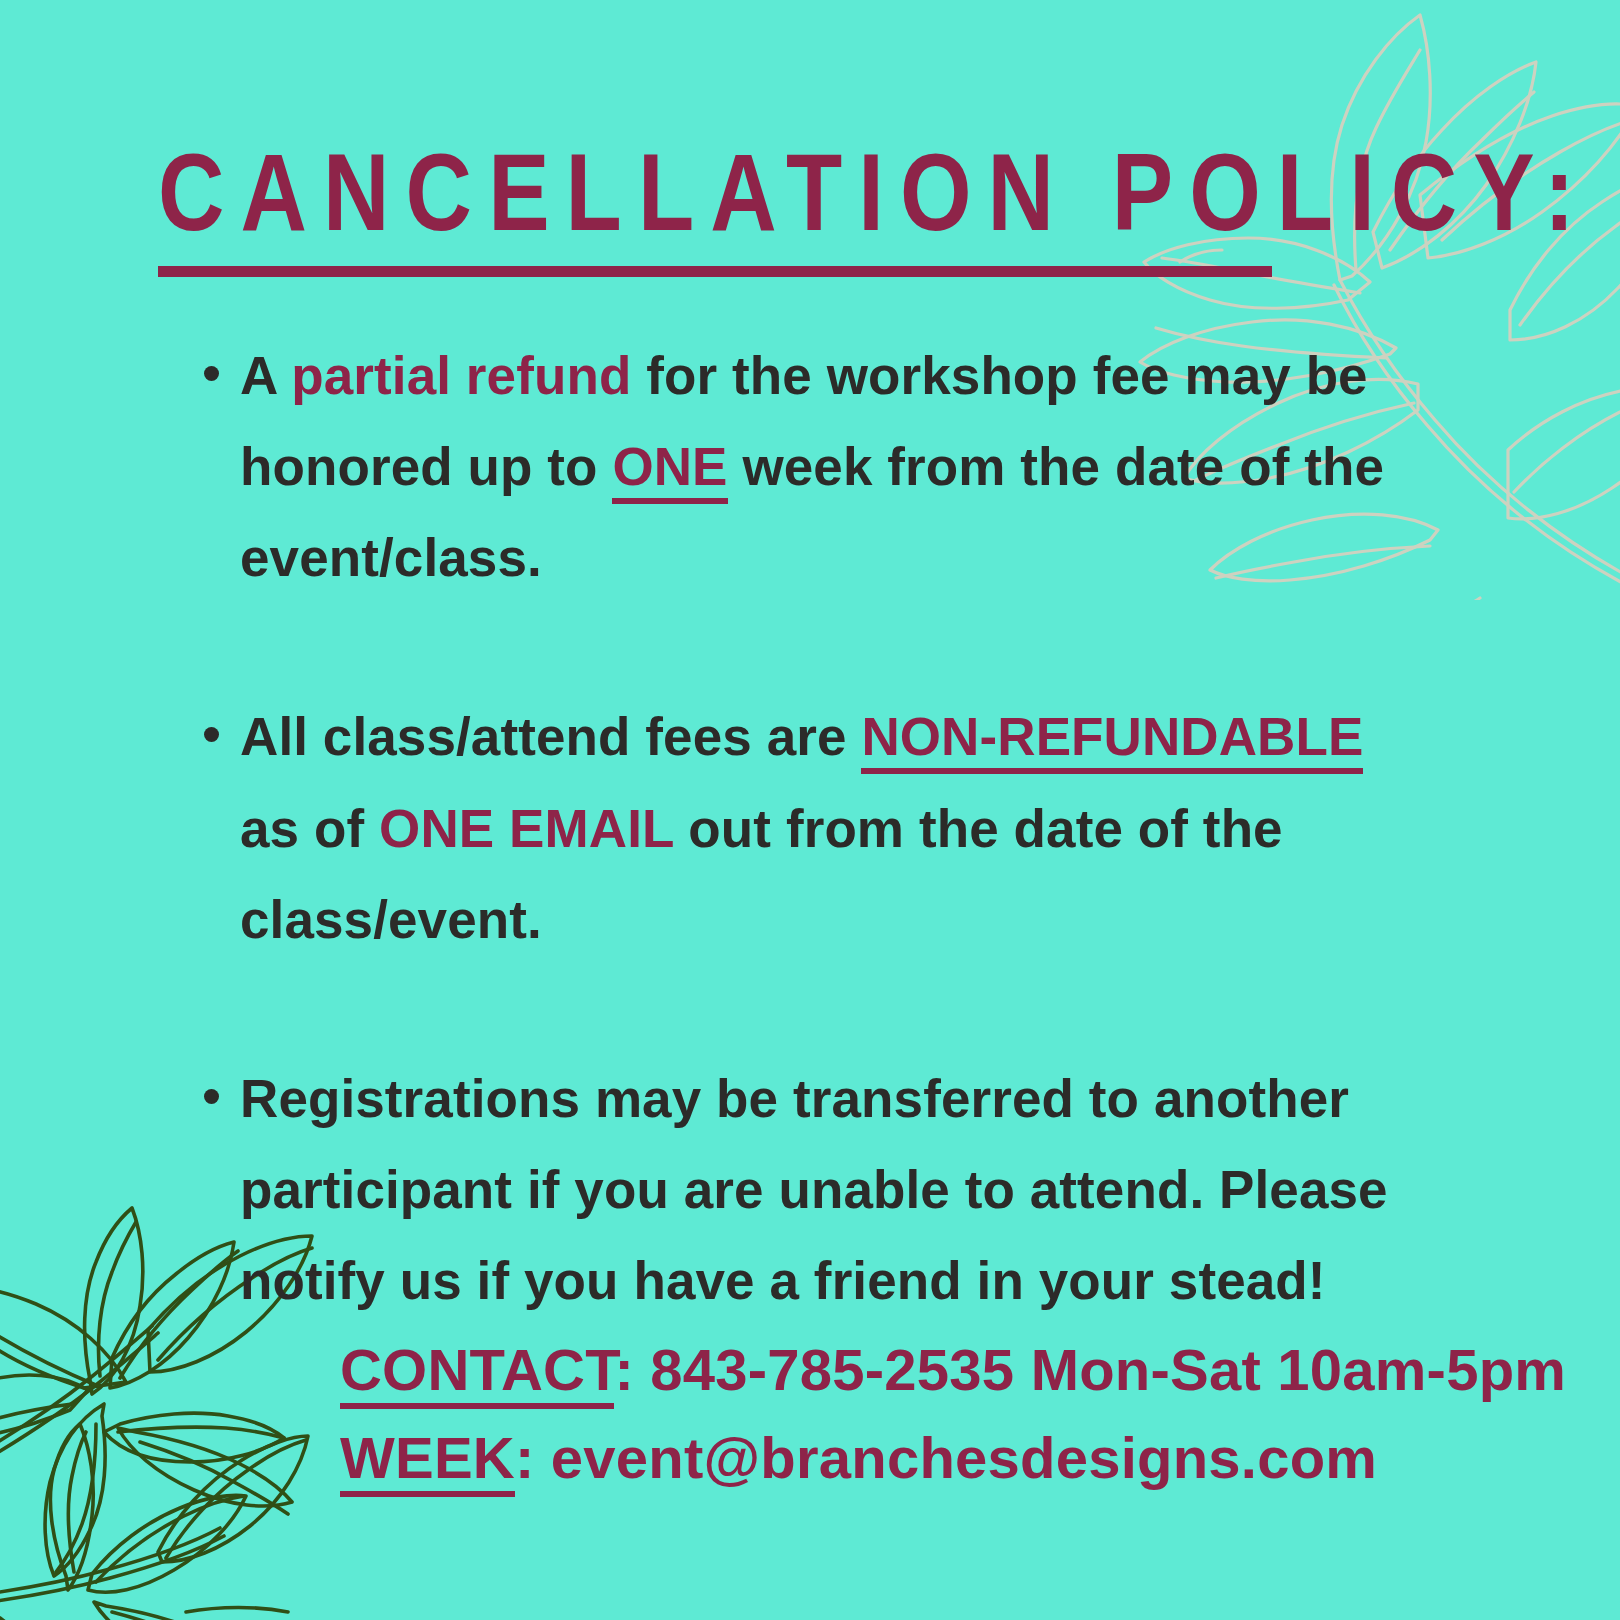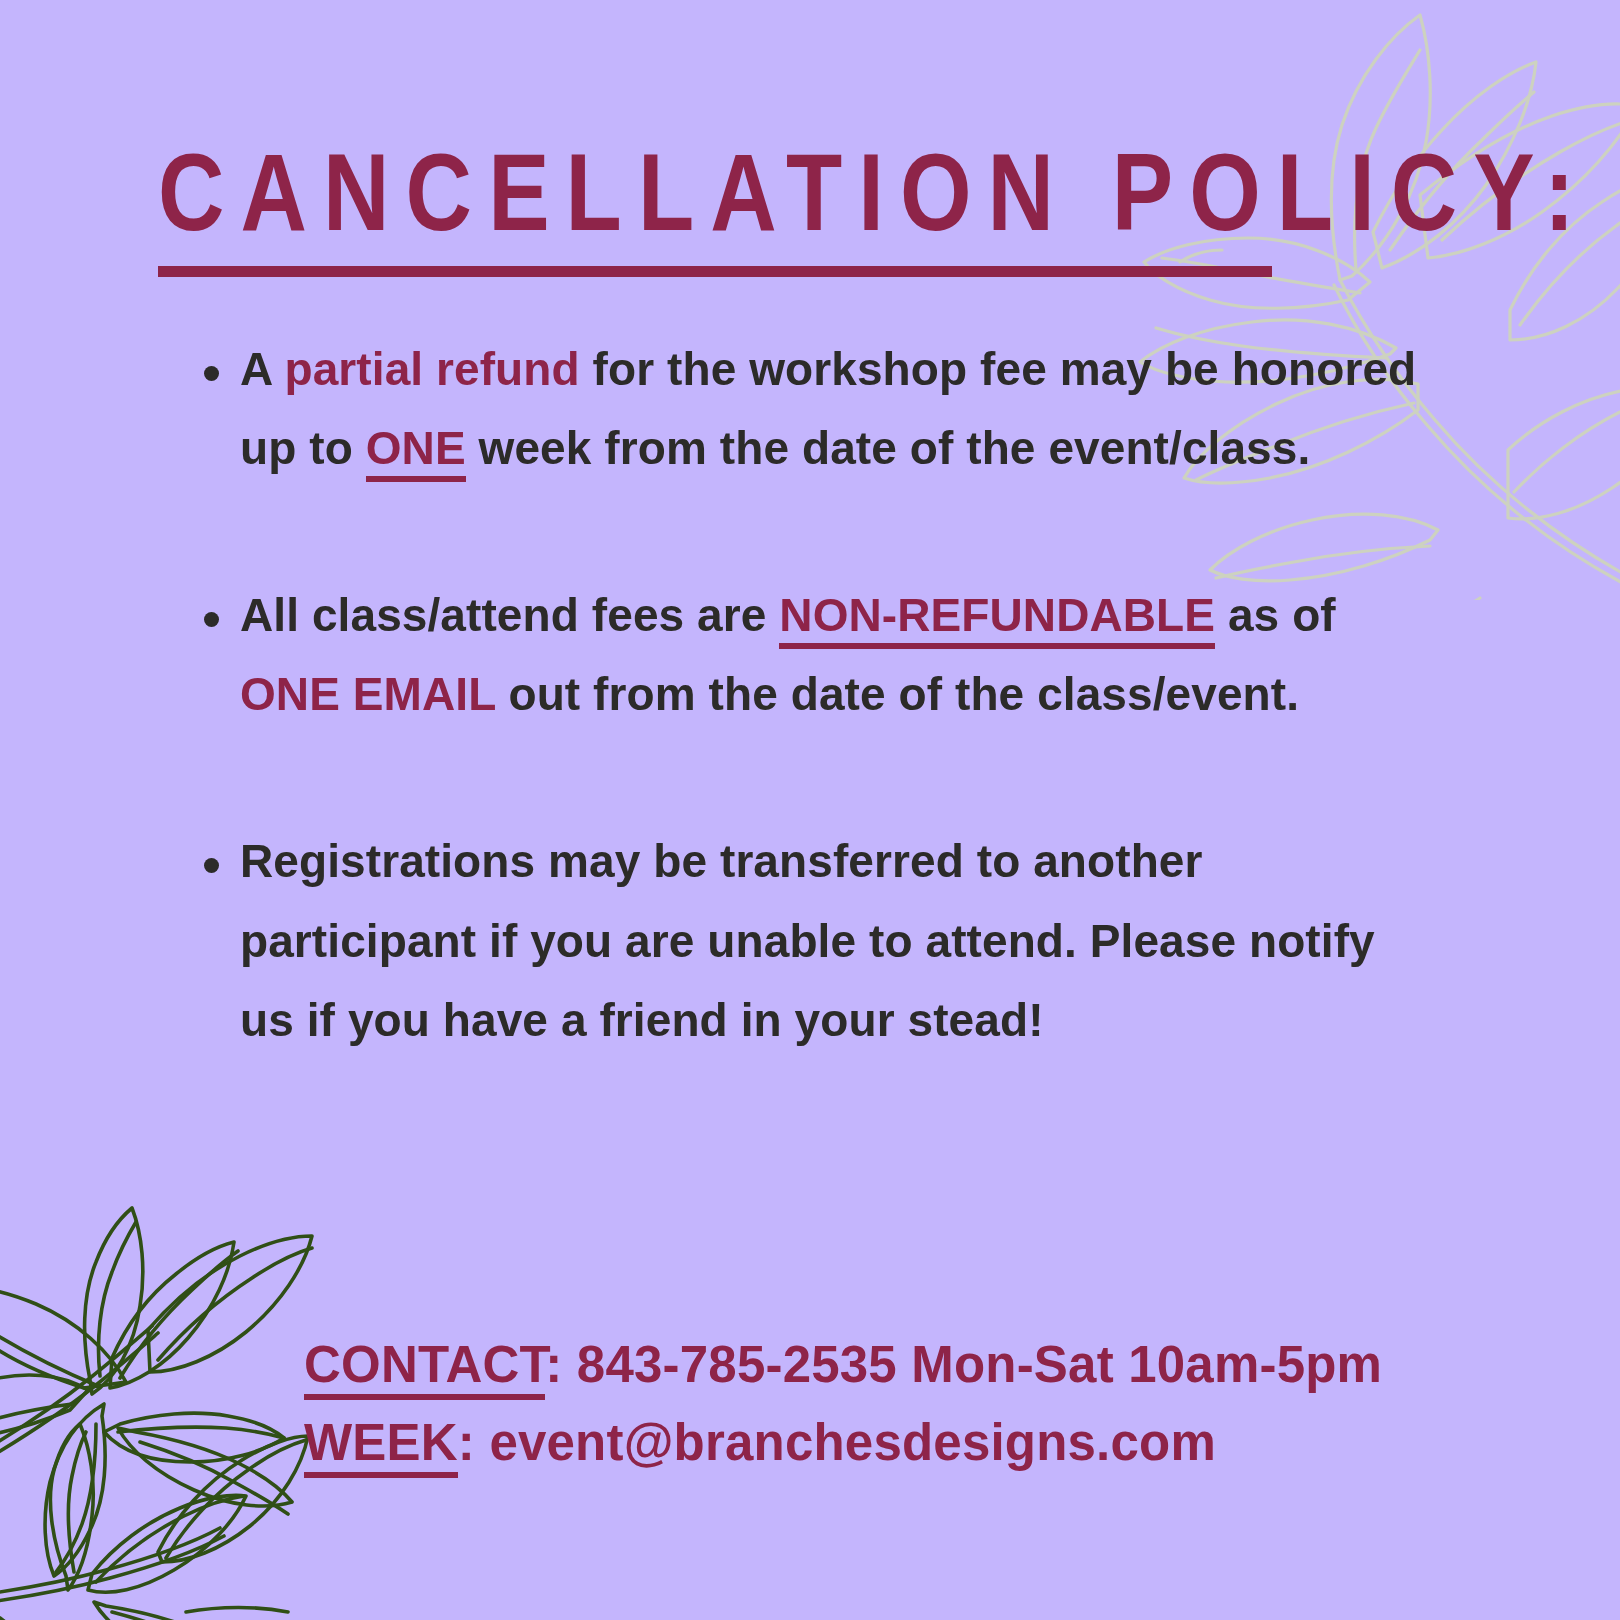--- a/index.html
+++ b/index.html
@@ -11,21 +11,21 @@
     height: 1620px;
     background: #F9F7F3;
     font-family: "Liberation Sans", sans-serif;
     overflow: hidden;
   }
 
   #poster {
     position: relative;
     width: 1620px;
     height: 1620px;
-    background: #c4b5fd;
+    background: #5eead4;
     overflow: hidden;
   }
 
   
   .botanical {
     position: absolute;
     pointer-events: none;
   }
   #deco-top-right {
     top: -20px;
@@ -75,21 +75,21 @@
     list-style: none;
     margin: 0;
     padding: 0;
   }
   .bullet-item {
     position: relative;
     padding-left: 44px;
     margin-bottom: 88px;
     font-family: "Liberation Sans Narrow", "Liberation Sans", sans-serif;
     font-weight: 700;
-    font-size: 46px;
+    font-size: 53px;
     line-height: 1.72;
     color: #2C2B29;
     letter-spacing: 0.002em;
   }
   .bullet-item:last-child { margin-bottom: 0; }
   .bullet-dot {
     position: absolute;
     left: 8px;
     top: 36px;
     width: 15px;
@@ -103,26 +103,26 @@
   }
   .hl-u {
     color: #8E2449;
     border-bottom: 6px solid #8E2449;
     padding-bottom: 2px;
   }
 
   
   #contact-block {
     position: absolute;
-    left: 304px;
+    left: 340px;
     top: 1326px;
     width: 1120px;
     font-family: "Liberation Sans Narrow", "Liberation Sans", sans-serif;
     font-weight: 700;
-    font-size: 51px;
+    font-size: 58px;
     line-height: 1.52;
     color: #8E2449;
     letter-spacing: 0.004em;
   }
   .contact-line {
     white-space: nowrap;
   }
   .label-u {
     border-bottom: 6px solid #8E2449;
     padding-bottom: 1px;

